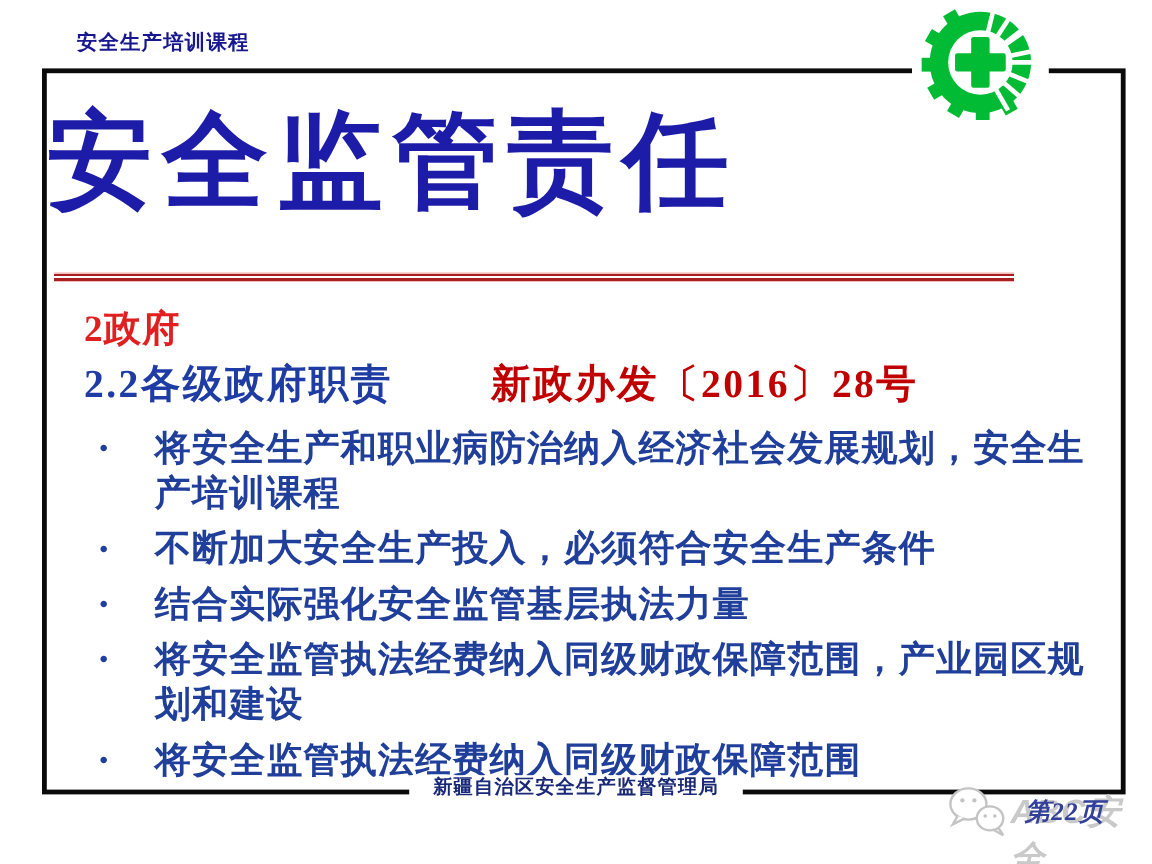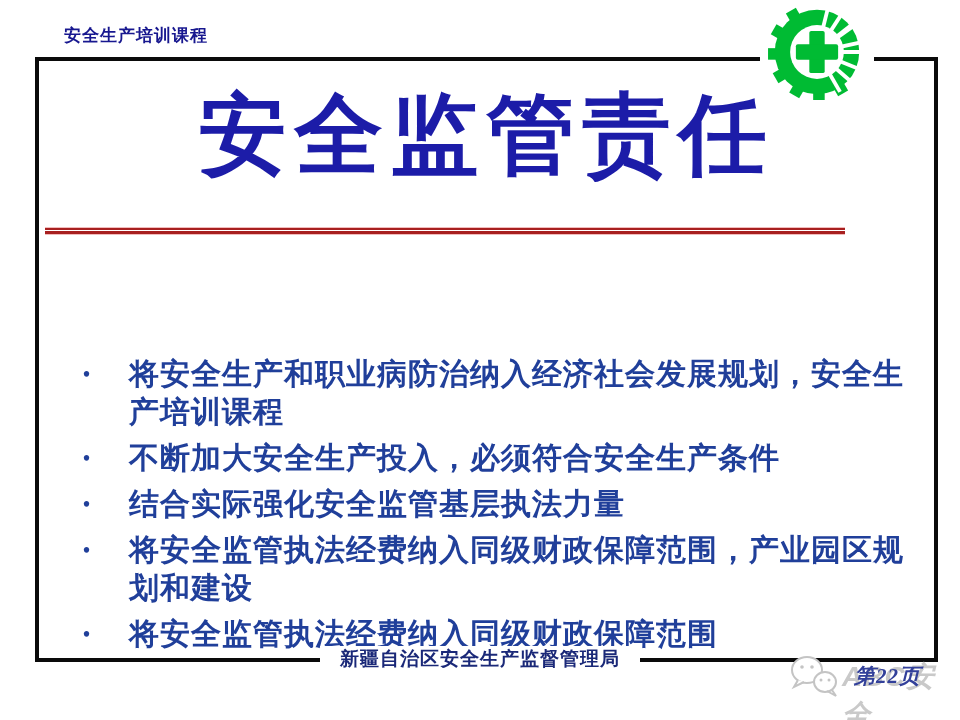--- a/index.html
+++ b/index.html
@@ -18,21 +18,21 @@
     border:4px solid #0a0a0a;background:#ffffff;
   }
   
   .logo-box{
     position:absolute;left:760px;top:0px;width:114px;height:104px;
     background:#ffffff;z-index:5;display:flex;align-items:center;justify-content:center;
   }
   
   .slide-title{
     position:absolute;top:22px;left:0;width:100%;
-    text-align:center;font-size:88px;font-weight:700;color:#1c1ca8;
+    font-size:88px;font-weight:700;color:#1c1ca8;
     letter-spacing:8px;line-height:1.2;white-space:nowrap;
   }
   
   .divider{
     position:absolute;top:166px;left:6px;width:800px;height:8px;
     background:linear-gradient(to bottom,
       #f2bcbc 0%,#f2bcbc 12%,
       #a82020 12%,#a82020 42%,
       #ffffff 42%,#ffffff 56%,
       #a82020 56%,#a82020 88%,
@@ -61,21 +61,21 @@
     font-size:30px;font-weight:700;color:#203f9a;line-height:38px;letter-spacing:1px;
   }
   .bullet-dot{
     flex:0 0 46px;font-size:20px;line-height:38px;color:#203f9a;
   }
   .bullet-text{flex:1;max-width:790px;}
   
   .footer-label{
     position:absolute;left:50%;top:646px;transform:translateX(-50%);
     background:#ffffff;padding:0 20px;z-index:6;white-space:nowrap;
-    font-size:19px;font-weight:700;color:#1a2878;letter-spacing:1px;
+    font-size:16px;font-weight:700;color:#1a2878;letter-spacing:1px;
   }
   
   .watermark{
     position:absolute;left:788px;top:650px;width:170px;height:56px;z-index:4;
   }
   .wechat-icon{position:absolute;left:0;top:2px;}
   .watermark-text{
     position:absolute;left:54px;top:8px;
     font-family:"Liberation Sans","DejaVu Sans",sans-serif;
     font-size:28px;font-weight:700;color:#c9c9c9;letter-spacing:1px;font-style:italic;
@@ -86,20 +86,24 @@
   }
 </style>
 </head>
 <body>
 
 <div class="course-label">安全生产培训课程</div>
 
 <div class="frame">
   <div class="slide-title">安全监管责任</div>
   <div class="divider"></div>
+  <div class="section-heading">2政府</div>
+  <div class="subsection-row">
+    <span class="subsection-heading">2.2各级政府职责</span><span class="doc-number">新政办发〔2016〕28号</span>
+  </div>
   <ul class="bullet-list">
     <li class="bullet-item">
       <span class="bullet-dot">•</span>
       <span class="bullet-text">将安全生产和职业病防治纳入经济社会发展规划，安全生产培训课程</span>
     </li>
     <li class="bullet-item">
       <span class="bullet-dot">•</span>
       <span class="bullet-text">不断加大安全生产投入，必须符合安全生产条件</span>
     </li>
     <li class="bullet-item">

